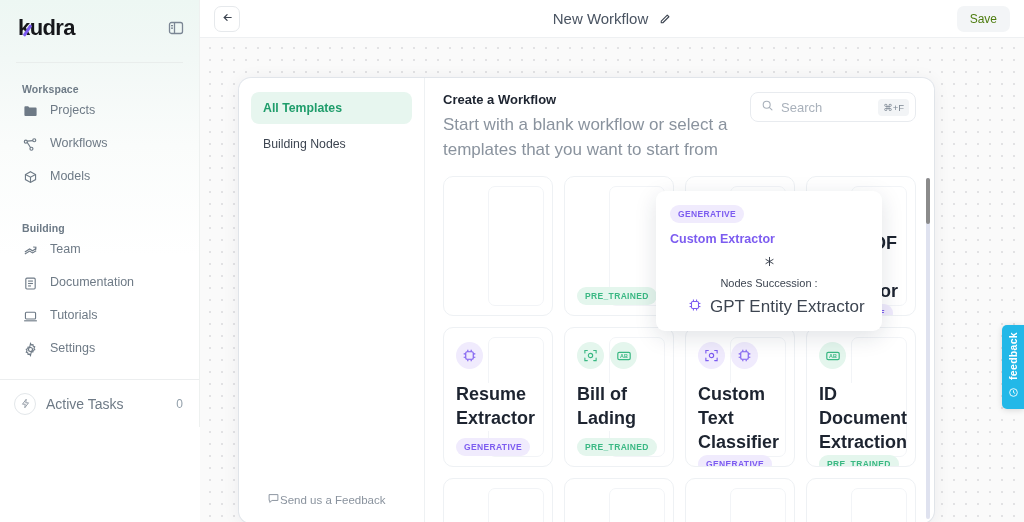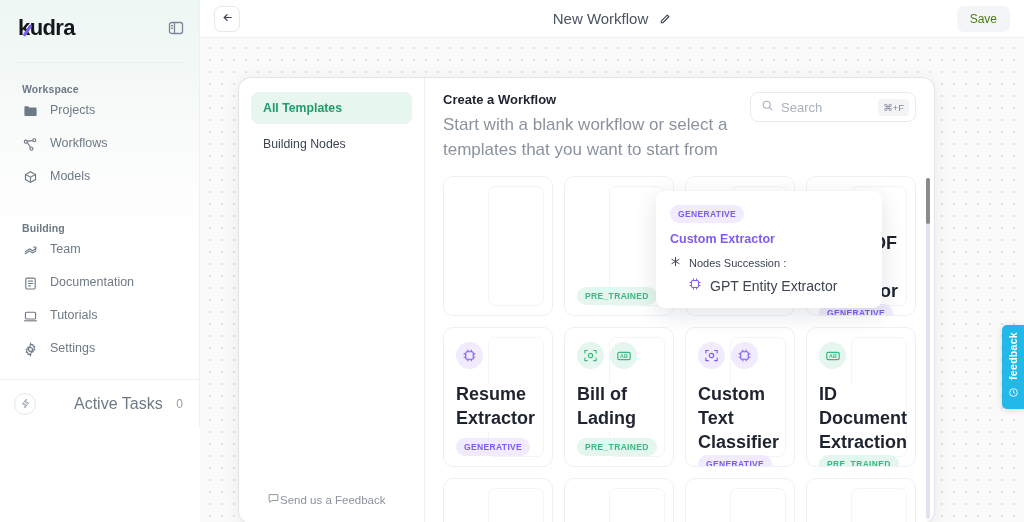--- a/index.html
+++ b/index.html
@@ -37,21 +37,21 @@
              color: #6e7a86; font-size: 12.5px; }
   .sb-ico { width: 16px; height: 16px; flex: 0 0 16px; display: flex;
             align-items: center; justify-content: center; }
   .sb-spacer { flex: 1 1 auto; }
 
   .sb-bottom { border-top: 1px solid #eceeef; height: 48px;
                display: flex; align-items: center; padding: 0 16px 0 14px; gap: 10px; }
   .at-circle { width: 22px; height: 22px; border-radius: 50%;
                border: 1px solid #e3e7ea; display: flex; align-items: center;
                justify-content: center; background: #fff; }
-  .at-label { font-size: 16px; color: #6e7a86; flex: 1; margin-left: 28px; }
+  .at-label { font-size: 14px; color: #6e7a86; flex: 1; }
   .at-count { font-size: 12px; color: #93a0ab; }
 
   
   .main { flex: 1; height: 522px; position: relative; background: #ffffff;
           display: flex; flex-direction: column; }
 
   .topbar { height: 38px; flex: 0 0 38px; background: #ffffff;
             border-bottom: 1px solid #eef0f2; display: flex;
             align-items: center; position: relative; z-index: 6; }
   .back-btn { width: 26px; height: 26px; margin-left: 14px; border: 1px solid #e6e9ec;
@@ -141,23 +141,23 @@
 
   
   .tooltip { position: absolute; left: 456px; top: 153px; width: 226px;
              background: #fff; border-radius: 9px; padding: 12px 14px 14px 14px;
              box-shadow: 0 6px 22px rgba(25,35,60,.13); z-index: 20; }
   .tt-badge { display: inline-block; font-size: 8.5px; font-weight: 700;
               letter-spacing: .35px; background: #f0ebfd; color: #7c5cf0;
               padding: 4px 8px; border-radius: 9px; }
   .tt-title { margin-top: 9px; font-size: 12.5px; font-weight: 600; color: #7c5cf0; }
   .tt-row { margin-top: 10px; display: flex; align-items: center; gap: 8px;
-            font-size: 11px; color: #3d4551; }
+            font-size: 11px; color: #3d4551; flex-direction: column; }
   .tt-node { margin-top: 8px; margin-left: 18px; display: flex;
-             align-items: center; gap: 8px; font-size: 14px; color: #3d4551; }
+             align-items: center; gap: 8px; font-size: 17px; color: #3d4551; }
 
   
   .fbtab { position: absolute; right: 0; top: 287px; width: 22px; height: 84px;
            background: #22b8e8; border-radius: 5px 0 0 5px; display: flex;
            flex-direction: column; align-items: center; justify-content: center;
            gap: 5px; cursor: pointer; z-index: 30;
            box-shadow: 0 1px 6px rgba(0,0,0,.15); }
   .fbtab .fbtext { writing-mode: vertical-rl; transform: rotate(180deg);
                    color: #fff; font-size: 10.5px; font-weight: 600;
                    letter-spacing: .3px; }

